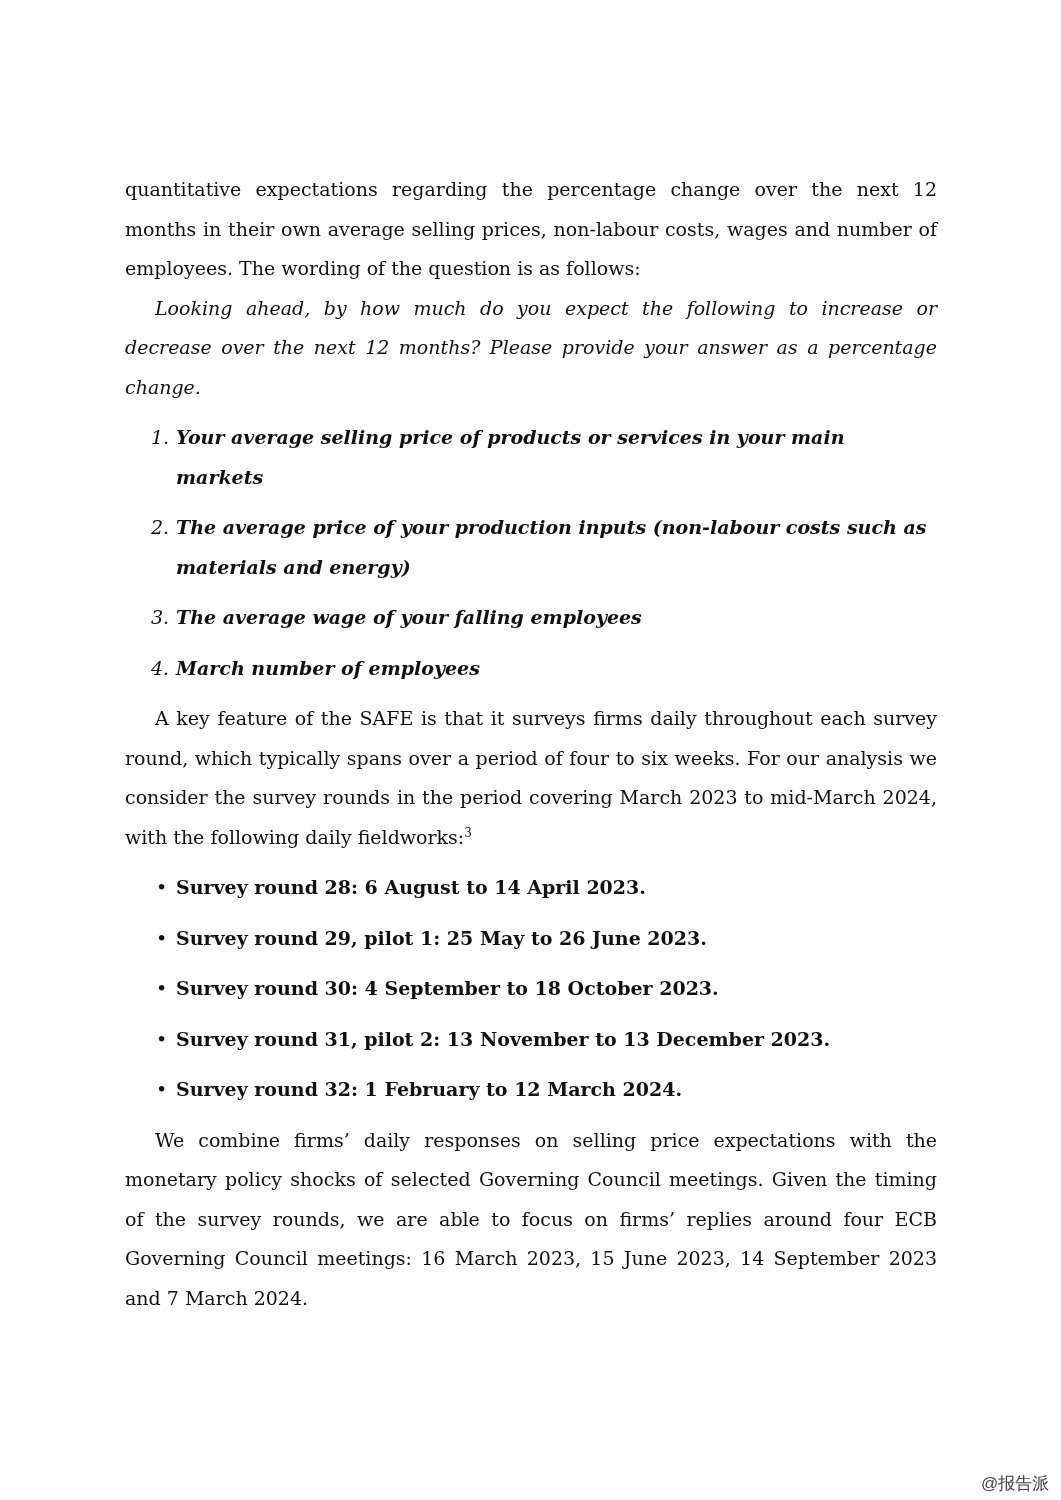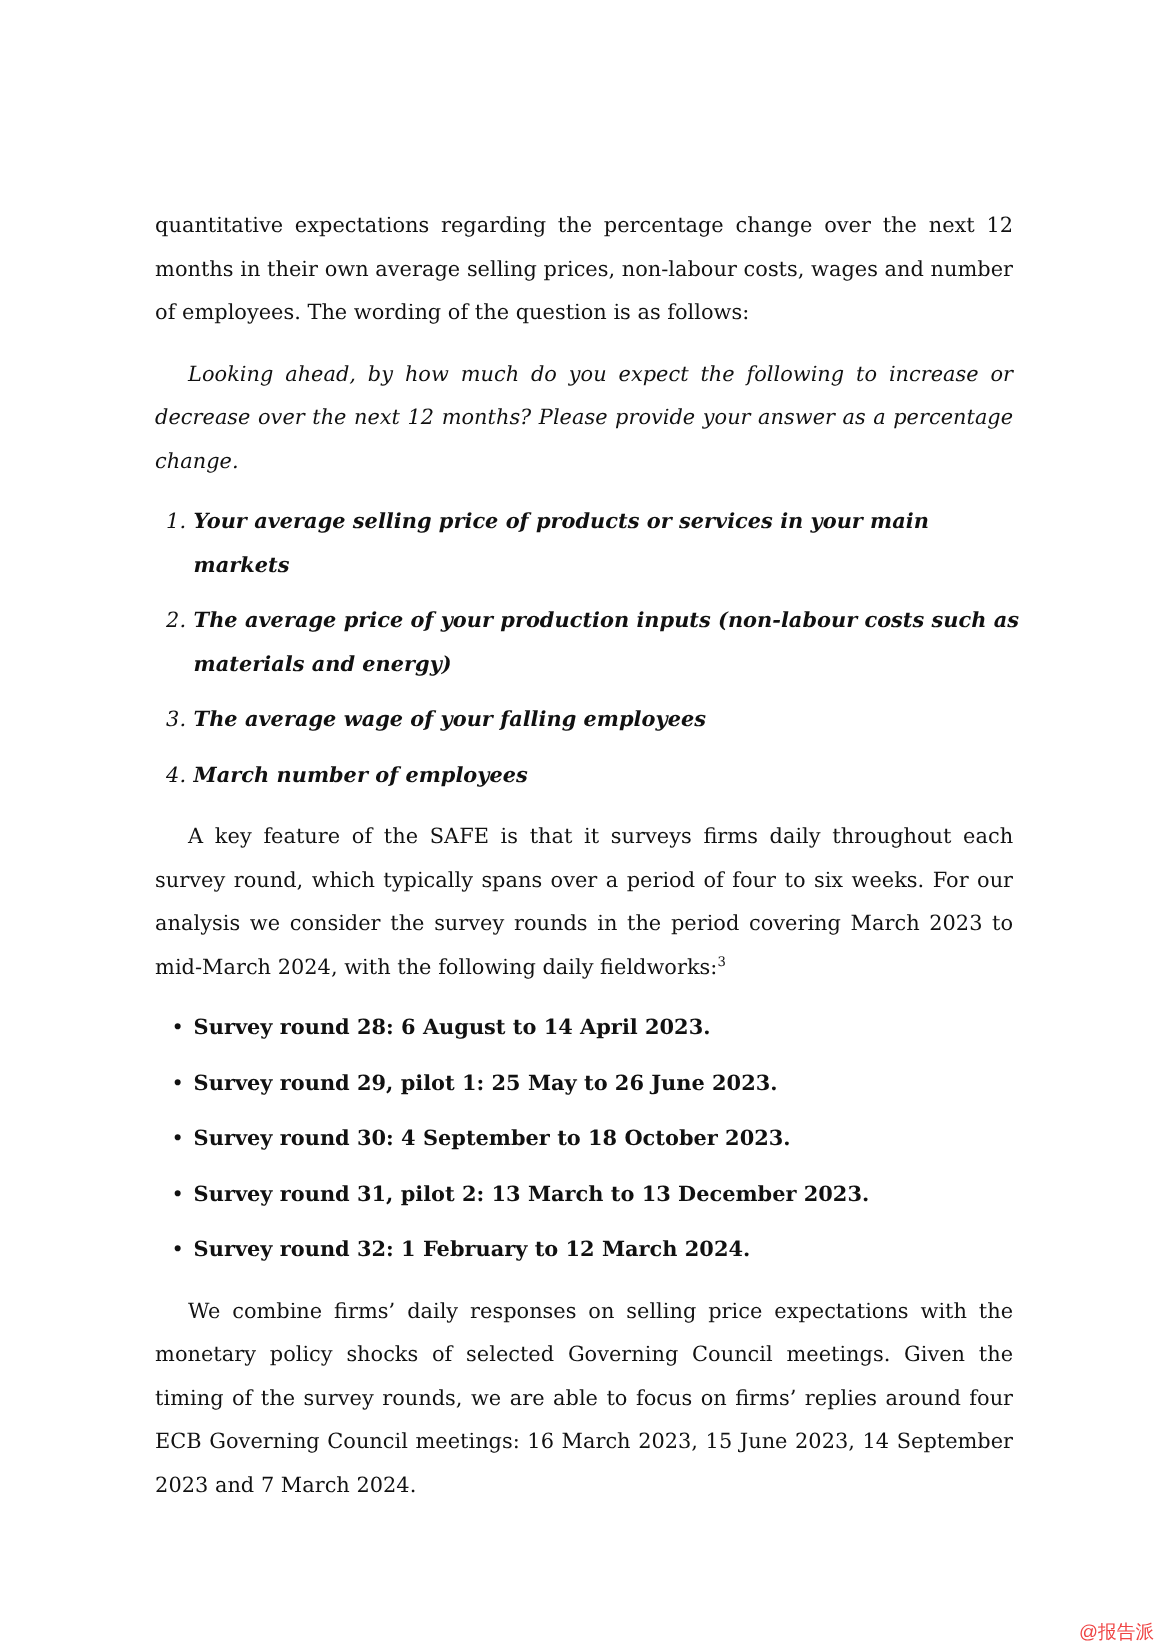--- a/index.html
+++ b/index.html
@@ -18,21 +18,21 @@
   }
   .content {
     position: absolute;
     left: 125px;
     top: 170px;
     width: 812px;
     font-size: 19px;
     line-height: 39.5px;
     text-align: justify;
   }
-  .content p { margin: 16px; }
+  .content p { margin: 0; }
   .para-indent { text-indent: 30px; }
   .quote {
     font-style: italic;
     text-indent: 30px;
   }
   .nlist { font-style: italic; }
   .list-item {
     display: flex;
     margin: 11px 0;
   }
@@ -87,21 +87,21 @@
     font-family: "Liberation Sans", sans-serif;
     font-size: 15px;
     color: #2457a7;
   }
   .watermark {
     position: absolute;
     left: 981px;
     top: 1472px;
     font-family: "Liberation Sans", sans-serif;
     font-size: 17px;
-    color: #ef4444;
+    color: #404040;
   }
 </style>
 </head>
 <body>
 
 <div class="page">
 
   <div class="content">
 
     <p>quantitative expectations regarding the percentage change over the next 12 months in their own average selling prices, non-labour costs, wages and number of employees. The wording of the question is as follows:</p>
@@ -137,21 +137,21 @@
       <div class="list-item">
         <span class="bullet">•</span>
         <span class="txt">Survey round 29, pilot 1: 25 May to 26 June 2023.</span>
       </div>
       <div class="list-item">
         <span class="bullet">•</span>
         <span class="txt">Survey round 30: 4 September to 18 October 2023.</span>
       </div>
       <div class="list-item">
         <span class="bullet">•</span>
-        <span class="txt">Survey round 31, pilot 2: 13 March to 13 December 2023.</span>
+        <span class="txt">Survey round 31, pilot 2: 13 November to 13 December 2023.</span>
       </div>
       <div class="list-item">
         <span class="bullet">•</span>
         <span class="txt">Survey round 32: 1 February to 12 March 2024.</span>
       </div>
     </div>
 
     <p class="para-indent">We combine firms’ daily responses on selling price expectations with the monetary policy shocks of selected Governing Council meetings. Given the timing of the survey rounds, we are able to focus on firms’ replies around four ECB Governing Council meetings: 16 March 2023, 15 June 2023, 14 September 2023 and 7 March 2024.</p>
 
 

